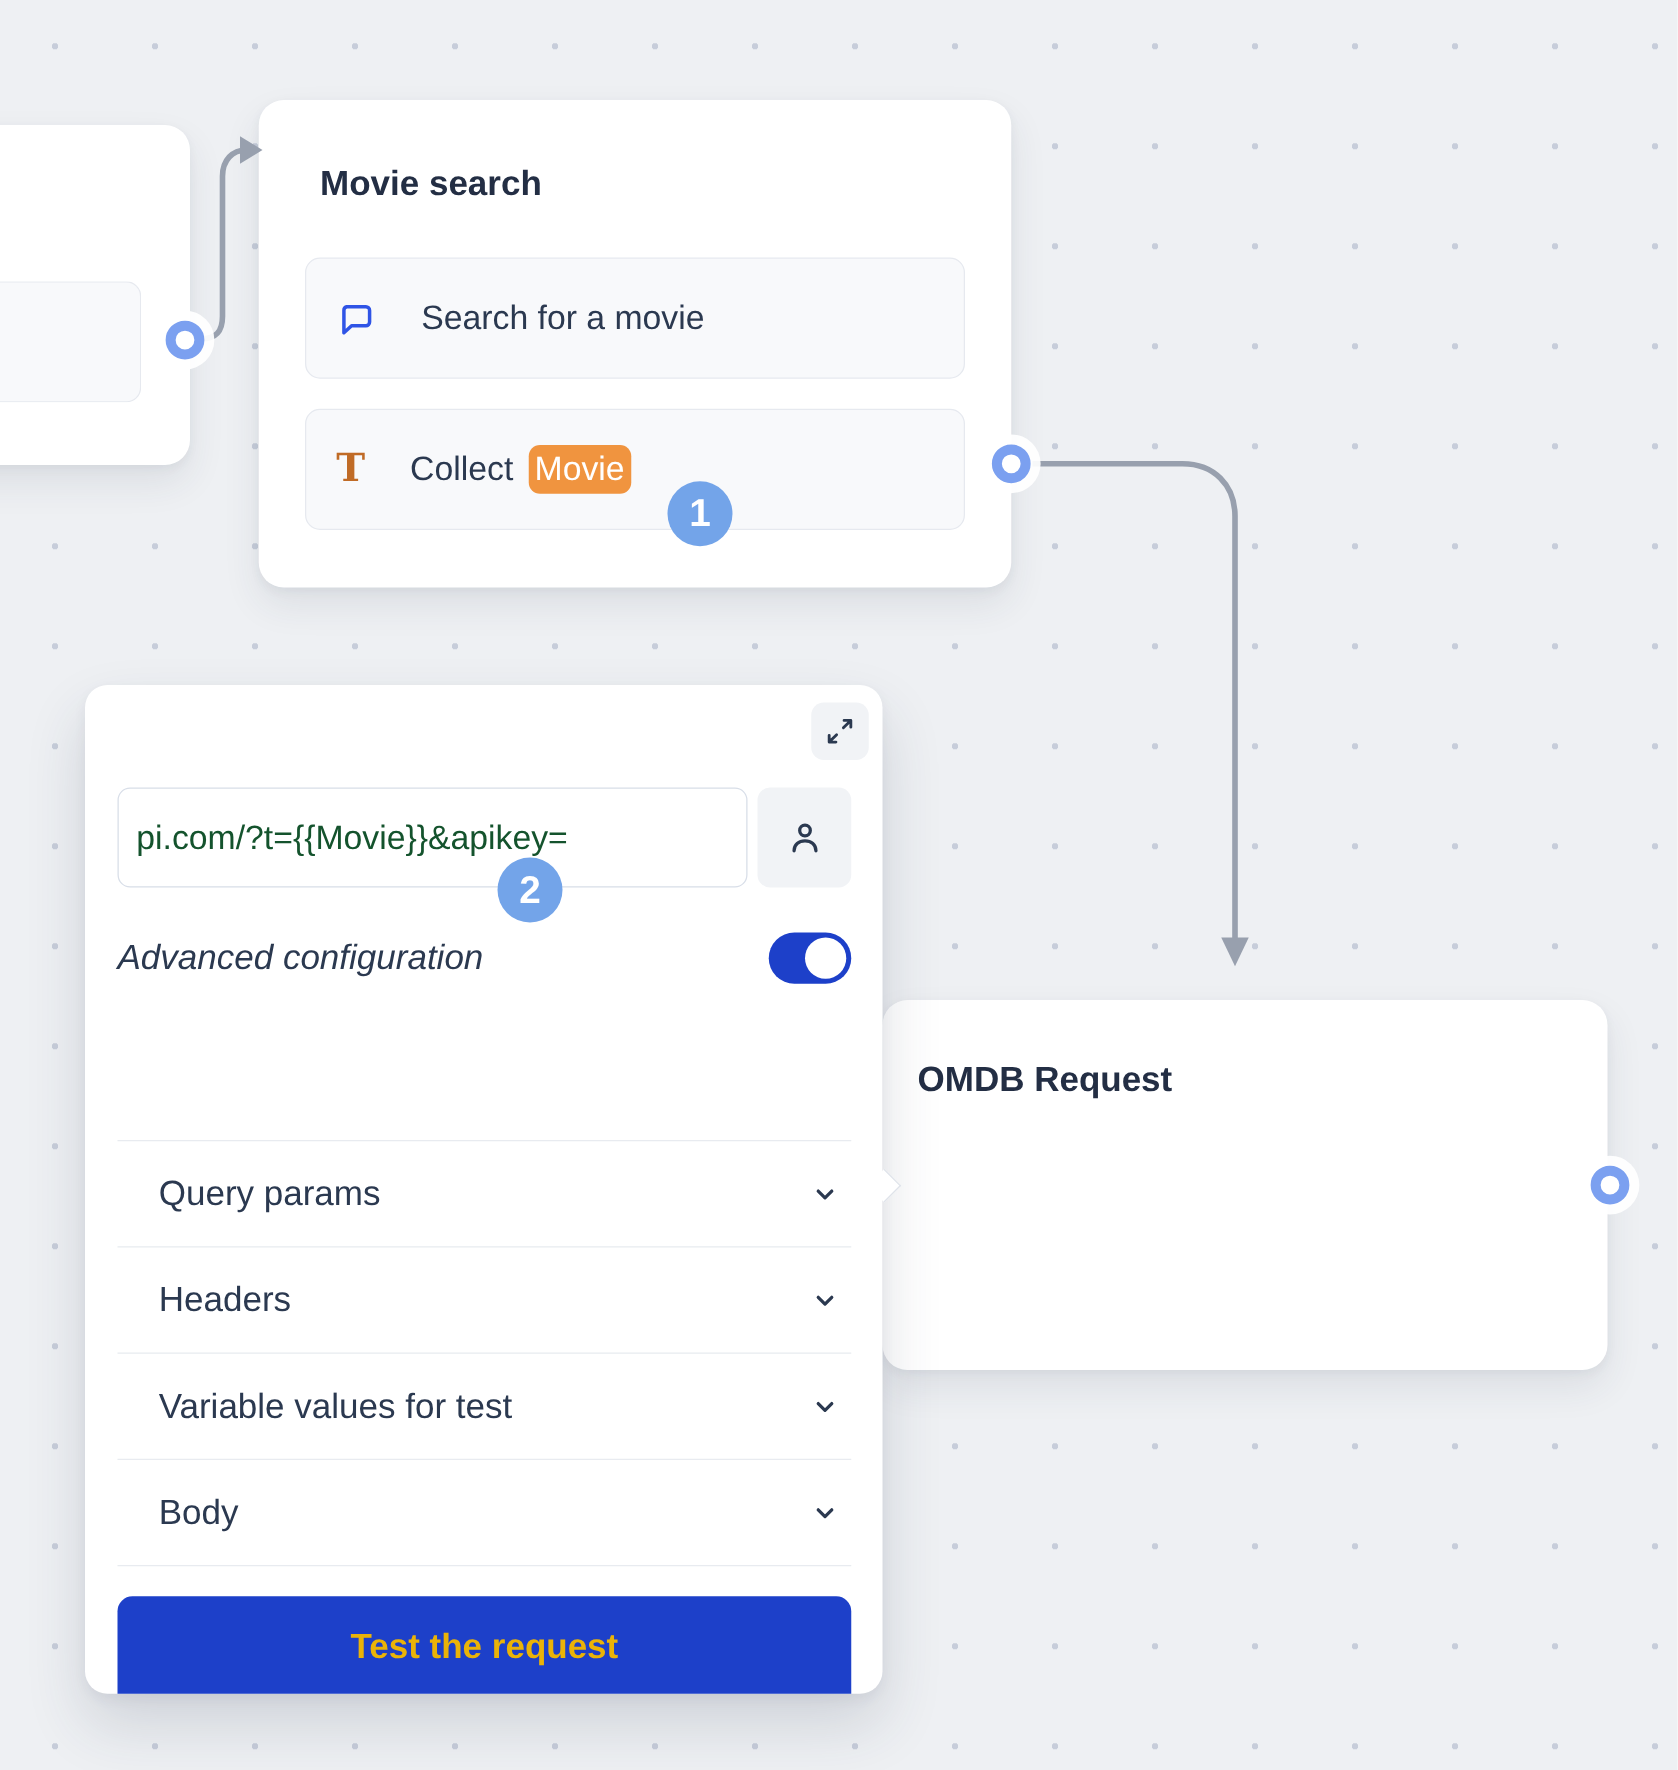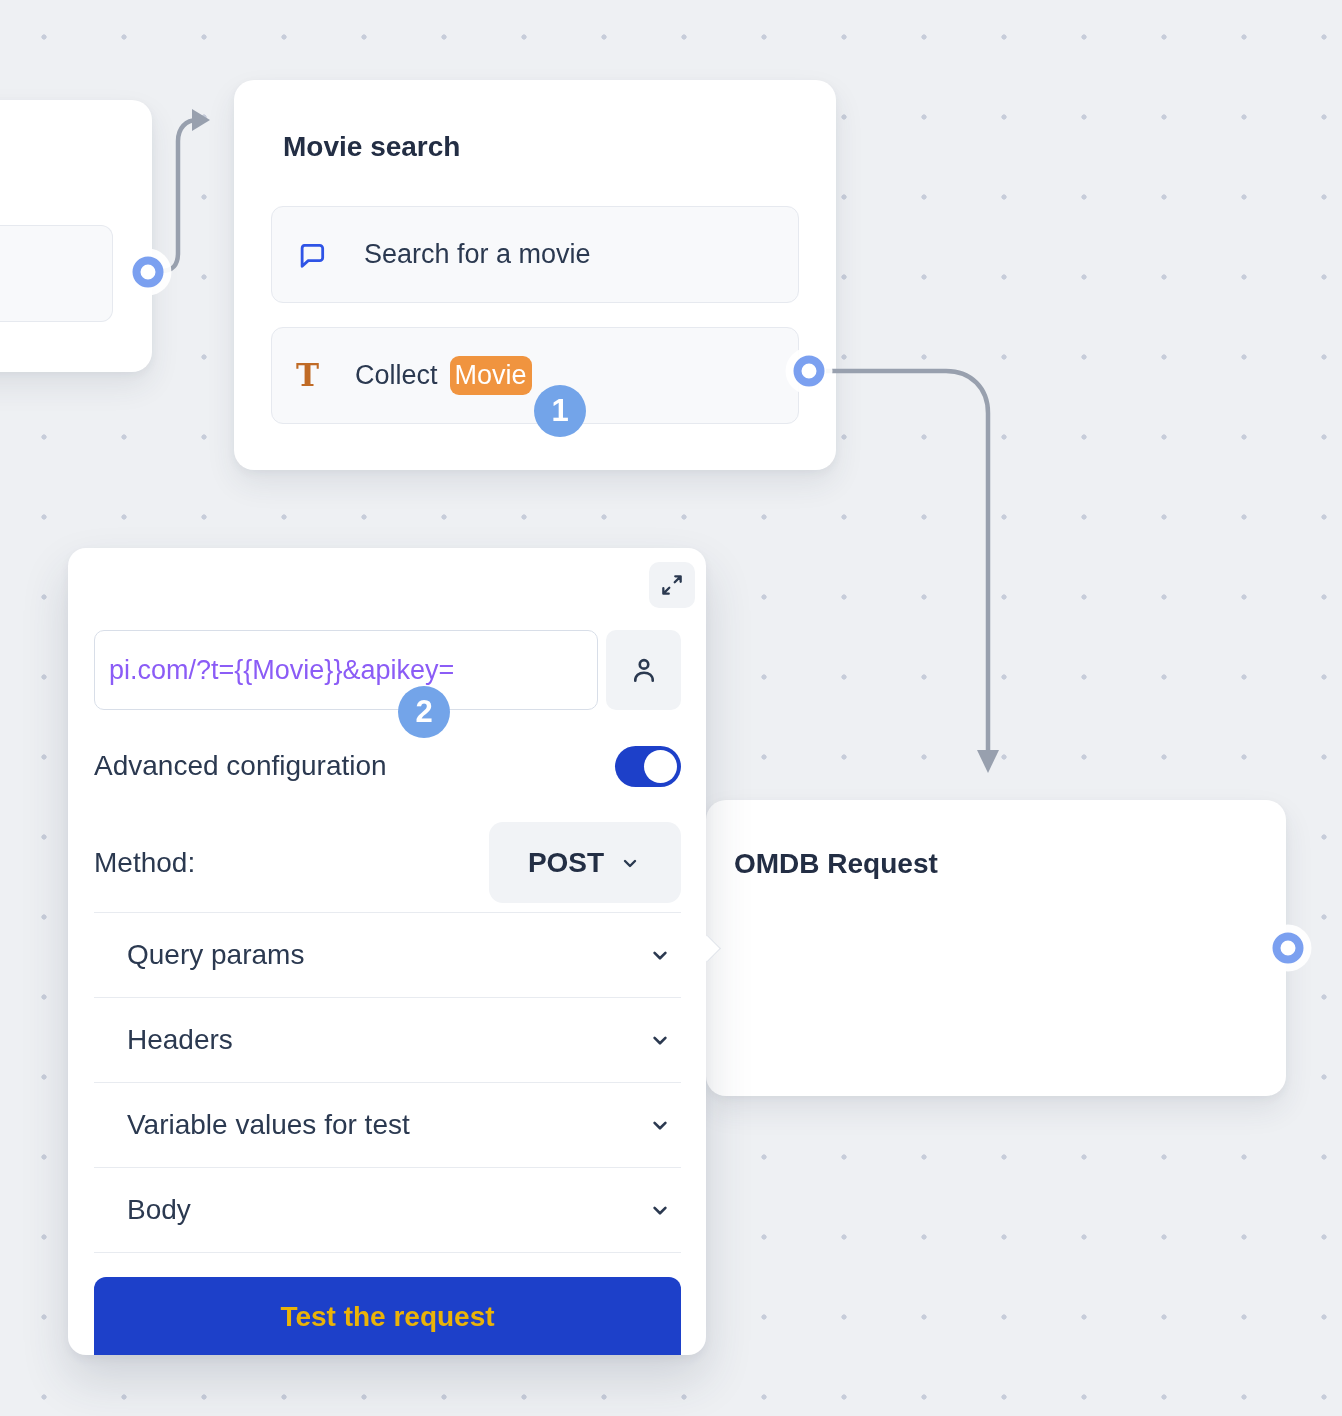--- a/index.html
+++ b/index.html
@@ -49,31 +49,31 @@
     border-top:1.5px solid #dfe3ea;border-right:1.5px solid #dfe3ea;
     transform:rotate(45deg);z-index:5;
   }
   .expand-btn{
     position:absolute;left:581px;top:14px;width:46px;height:46px;border:none;
     background:#f1f3f6;border-radius:10px;display:flex;align-items:center;
     justify-content:center;cursor:pointer;
   }
   .url-input{
     position:absolute;left:26px;top:82px;width:504px;height:80px;box-sizing:border-box;
-    border:1.5px solid #d8dee8;border-radius:10px;background:#fff;color:#8b5cf6;
+    border:1.5px solid #d8dee8;border-radius:10px;background:#fff;color:#14532d;
     font-size:27px;font-family:"Liberation Sans",sans-serif;padding:0 14px;outline:none;
   }
   .person-btn{
     position:absolute;left:538px;top:82px;width:75px;height:80px;border:none;
     background:#f1f3f6;border-radius:10px;display:flex;align-items:center;
     justify-content:center;cursor:pointer;
   }
   .adv-row{
     position:absolute;left:26px;right:25px;top:197px;height:42px;
-    display:flex;align-items:center;justify-content:space-between;
+    display:flex;align-items:center;justify-content:space-between;font-style:italic;
   }
   .adv-label{font-size:28px;color:#2b3950;}
   .toggle{position:relative;width:66px;height:41px;border-radius:21px;background:#1d40c9;cursor:pointer;}
   .toggle .knob{position:absolute;right:4px;top:4px;width:33px;height:33px;border-radius:50%;background:#fff;}
   .method-row{
     position:absolute;left:26px;right:25px;top:274px;height:81px;
     display:flex;align-items:center;justify-content:space-between;
   }
   .method-label{font-size:28px;color:#2b3950;}
   .method-select{
@@ -105,21 +105,21 @@
     <polygon points="192,109 210,120 192,131" fill="#98a0ae"></polygon>
     <path d="M 826 371 L 946 371 C 971 371 988 388 988 413 L 988 752" fill="none" stroke="#98a0ae" stroke-width="4.5"></path>
     <polygon points="977,750 999,750 988,773" fill="#98a0ae"></polygon>
   </svg>
 
   <div class="card" style="left:-60px;top:100px;width:212px;height:272px;">
     <div class="node-item" style="left:-10px;top:125px;width:183px;height:97px;border-radius:0 12px 12px 0;border-left:none;"></div>
   </div>
   <div class="port" style="left:148px;top:272px;"></div>
 
-  <div class="card" style="left:207px;top:80px;width:602px;height:390px;margin-left:27px;">
+  <div class="card" style="left:207px;top:80px;width:602px;height:390px;">
     <div class="card-title" style="left:49px;top:51px;">Movie search</div>
 
     <div class="node-item" style="left:37px;top:126px;width:528px;height:97px;">
       <span class="icon">
         <svg width="32" height="32" viewBox="0 0 24 24" fill="none" stroke="#2f54e6" stroke-width="2.1" stroke-linejoin="round" stroke-linecap="round">
           <path d="M6.2 4.8 H17.8 A2.2 2.2 0 0 1 20 7 V14 A2.2 2.2 0 0 1 17.8 16.2 H9.2 L4.6 20.4 V7 A2.2 2.2 0 0 1 6.2 4.8 Z"></path>
         </svg>
       </span>
       <span>Search for a movie</span>
     </div>
@@ -157,29 +157,20 @@
       </svg>
     </button>
 
     <div class="adv-row">
       <span class="adv-label">Advanced configuration</span>
       <div class="toggle">
         <div class="knob"></div>
       </div>
     </div>
 
-    <div class="method-row">
-      <span class="method-label">Method:</span>
-      <button class="method-select">
-        <span>POST</span>
-        <svg width="24" height="24" viewBox="0 0 24 24" fill="none" stroke="#2b3950" stroke-width="2.4" stroke-linecap="round" stroke-linejoin="round">
-          <path d="M7 10 l5 5 5-5"></path>
-        </svg>
-      </button>
-    </div>
 
     <div class="sections">
       <div class="section-row">
         <span>Query params</span>
         <svg width="26" height="26" viewBox="0 0 24 24" fill="none" stroke="#2b3950" stroke-width="2.4" stroke-linecap="round" stroke-linejoin="round">
             <path d="M7 10 l5 5 5-5"></path>
           </svg>
       </div>
       <div class="section-row">
         <span>Headers</span>

